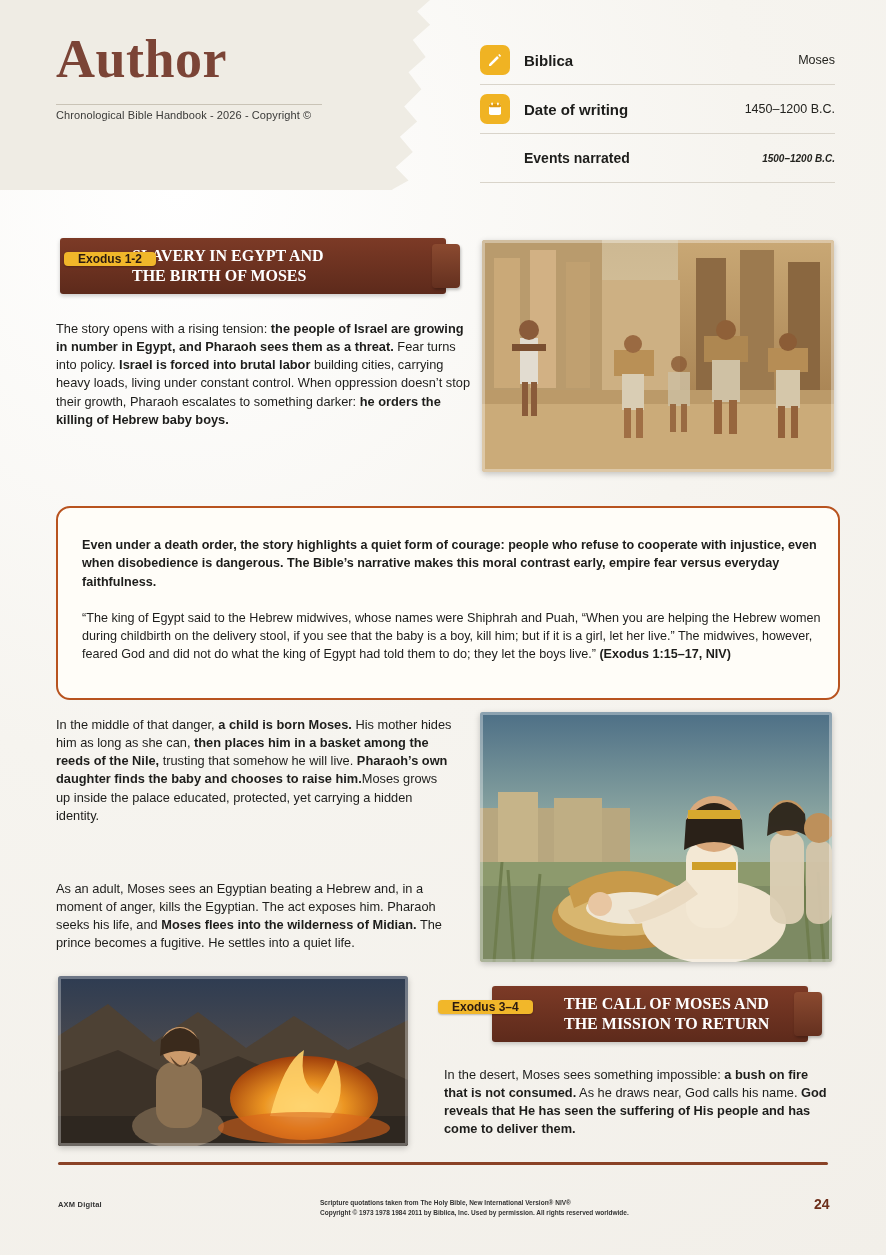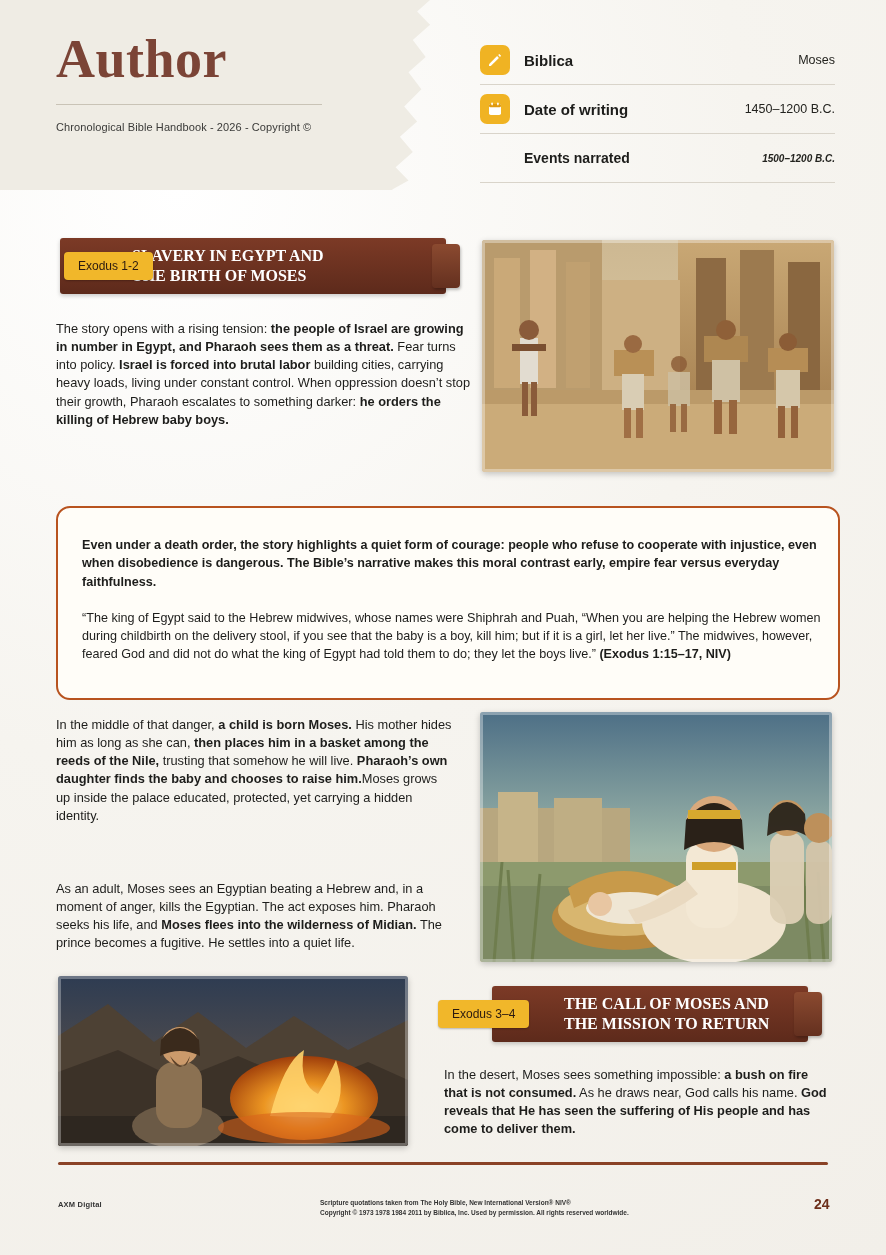--- a/index.html
+++ b/index.html
@@ -48,21 +48,21 @@
     position: absolute;
     left: 56px;
     top: 104px;
     width: 266px;
     height: 1px;
     background: #c9c3b6;
   }
   .subtitle {
     position: absolute;
     left: 56px;
-    top: 121px;
+    top: 109px;
     font-size: 11px;
     color: #3a3a38;
     letter-spacing: 0.1px;
   }
   
   .meta {
     position: absolute;
     left: 480px;
     top: 36px;
     width: 355px;
@@ -145,23 +145,23 @@
     color: #fff;
     line-height: 1.22;
     position: relative;
     z-index: 3;
   }
   .banner-tag {
     position: absolute;
     top: 14px;
     background: #f1b72a;
     color: #2b1a10;
-    font-weight: normal;
+    font-weight: bold;
     font-size: 12px;
-    padding: 7px 14px;
+    padding: 0 14px;
     border-radius: 4px;
     z-index: 5;
     box-shadow: 0 1px 2px rgba(0,0,0,0.25);
   }
   
   .para {
     position: absolute;
     font-size: 12.8px;
     line-height: 1.42;
     color: #1d1d1b;

